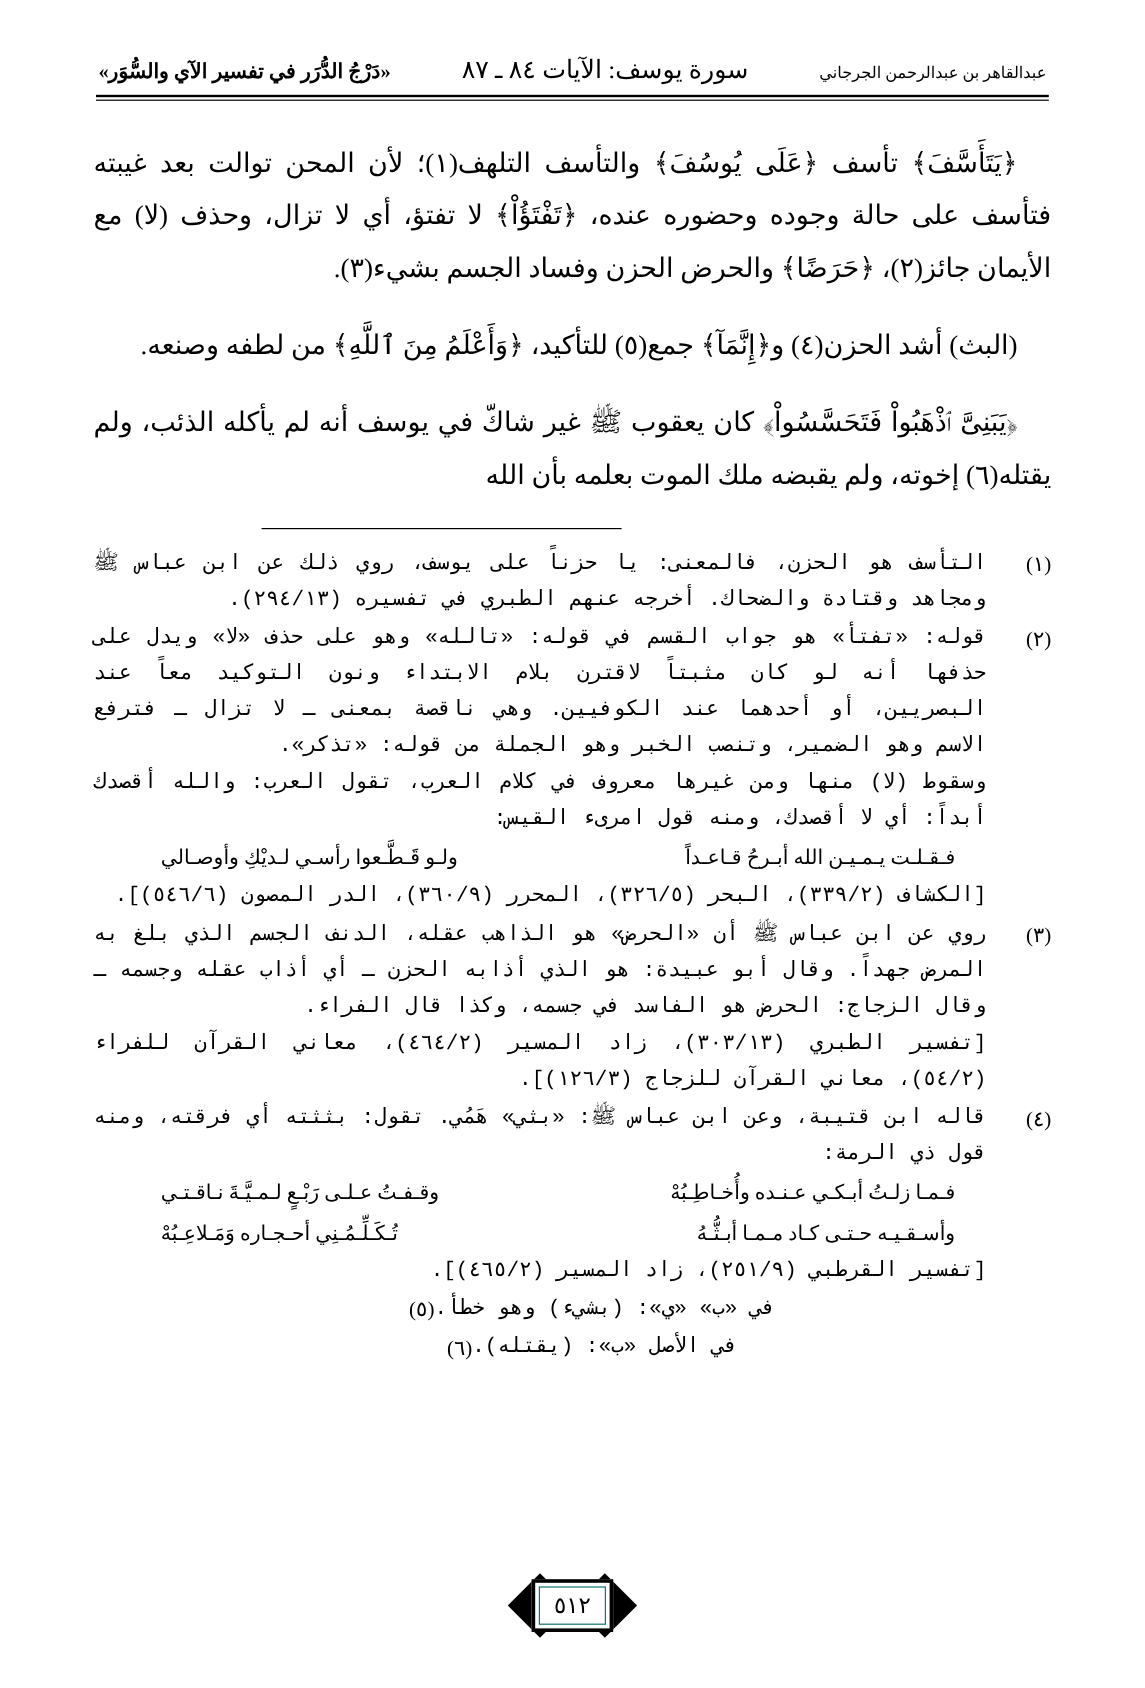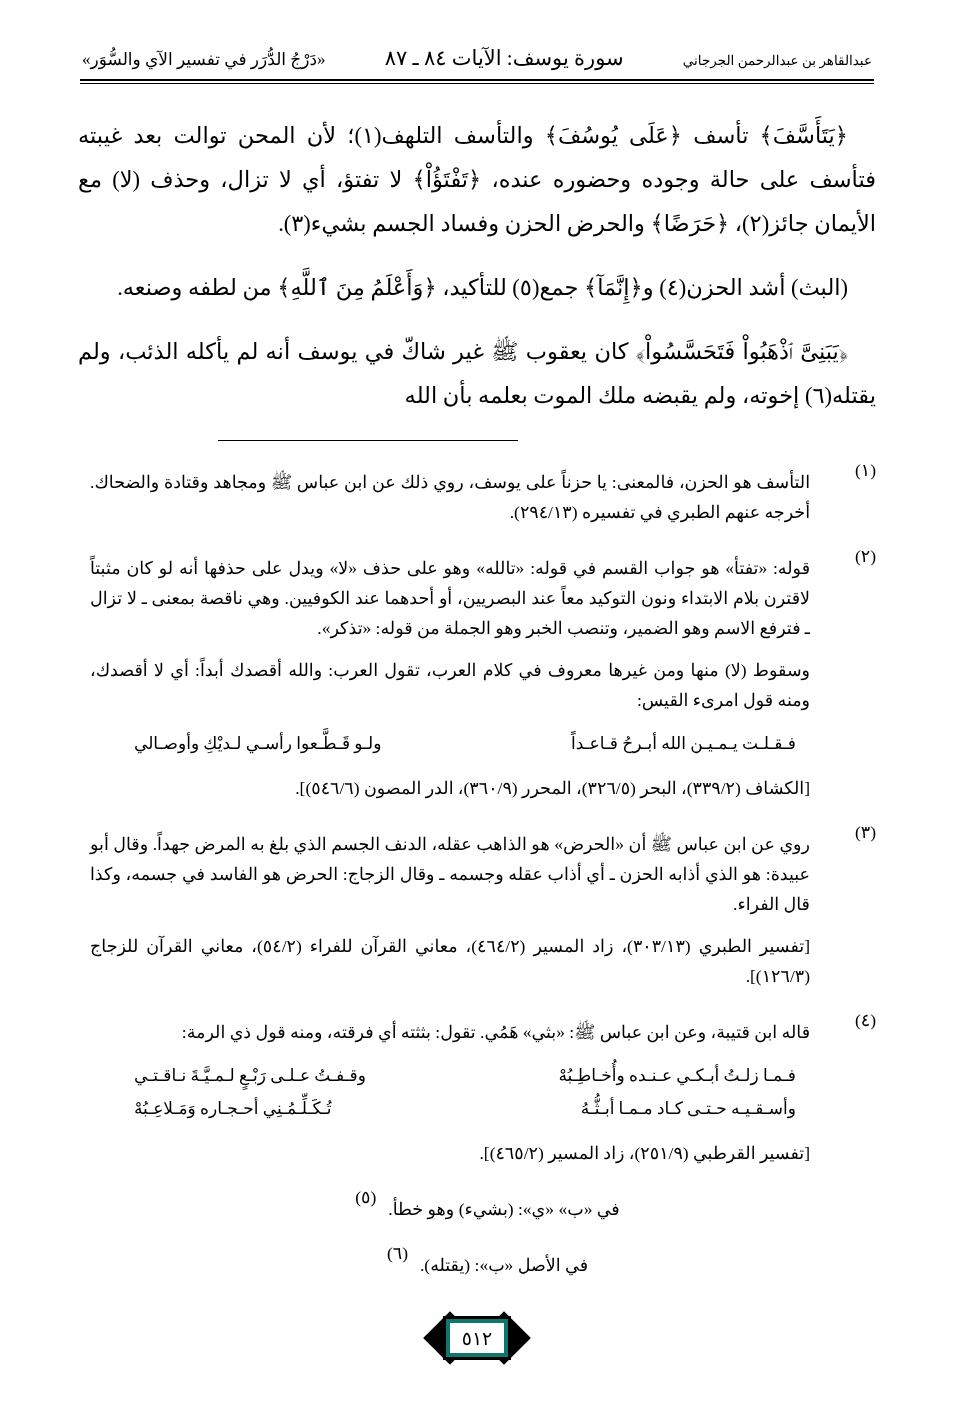--- a/index.html
+++ b/index.html
@@ -27,21 +27,21 @@
   .header {
     display: flex;
     flex-direction: row-reverse;
     align-items: baseline;
     justify-content: space-between;
     font-size: 15px;
     line-height: 1.4;
     padding: 0 4px 6px 4px;
   }
   .header-right {
-    font-weight: normal;
+    font-weight: bold;
     font-size: 17px;
     letter-spacing: 0;
   }
   .header-center {
     font-size: 21px;
   }
   .header-left {
     font-size: 13.5px;
   }
   .header-rule {
@@ -104,21 +104,22 @@
     padding-left: 8px;
     white-space: nowrap;
     font-size: 17.5px;
   }
   .fbody {
     flex: 1 1 auto;
     text-align: justify;
     text-align-last: right;
   }
   .fbody p {
-    margin: 12px;
+    margin: 0;
+    font-family: Liberation Mono, monospace;
   }
   .fbody p + p {
     margin-top: 1px;
   }
   .verse {
     display: flex;
     flex-direction: row;
     justify-content: space-between;
     padding: 2px 26px 2px 56px;
     letter-spacing: 1.2px;
@@ -166,21 +167,21 @@
     height: 38px;
     border: 3px solid #000;
     background: #fff;
     display: flex;
     align-items: center;
     justify-content: center;
     font-size: 19px;
     letter-spacing: 1px;
   }
   .orn-box .inner {
-    border: 4px solid #0f766e;
+    border: 1px solid #0f766e;
     width: 54px;
     height: 30px;
     display: flex;
     align-items: center;
     justify-content: center;
   }
 </style>
 </head>
 <body>
 

